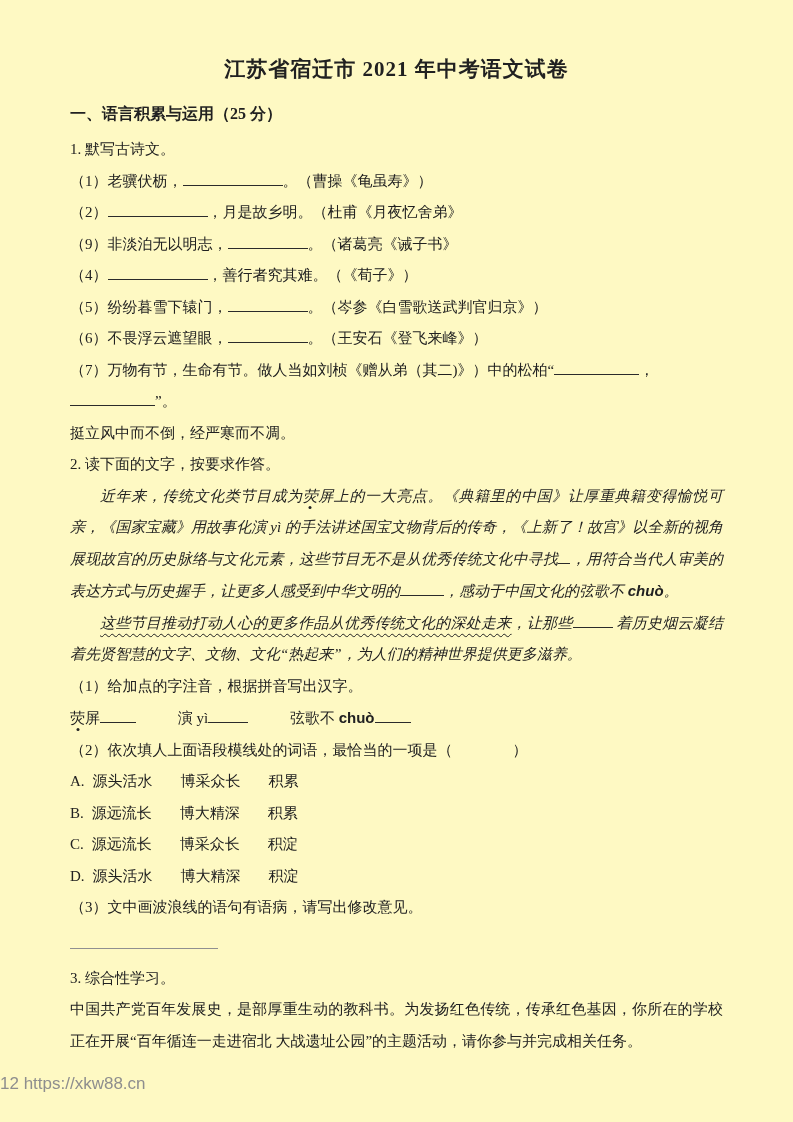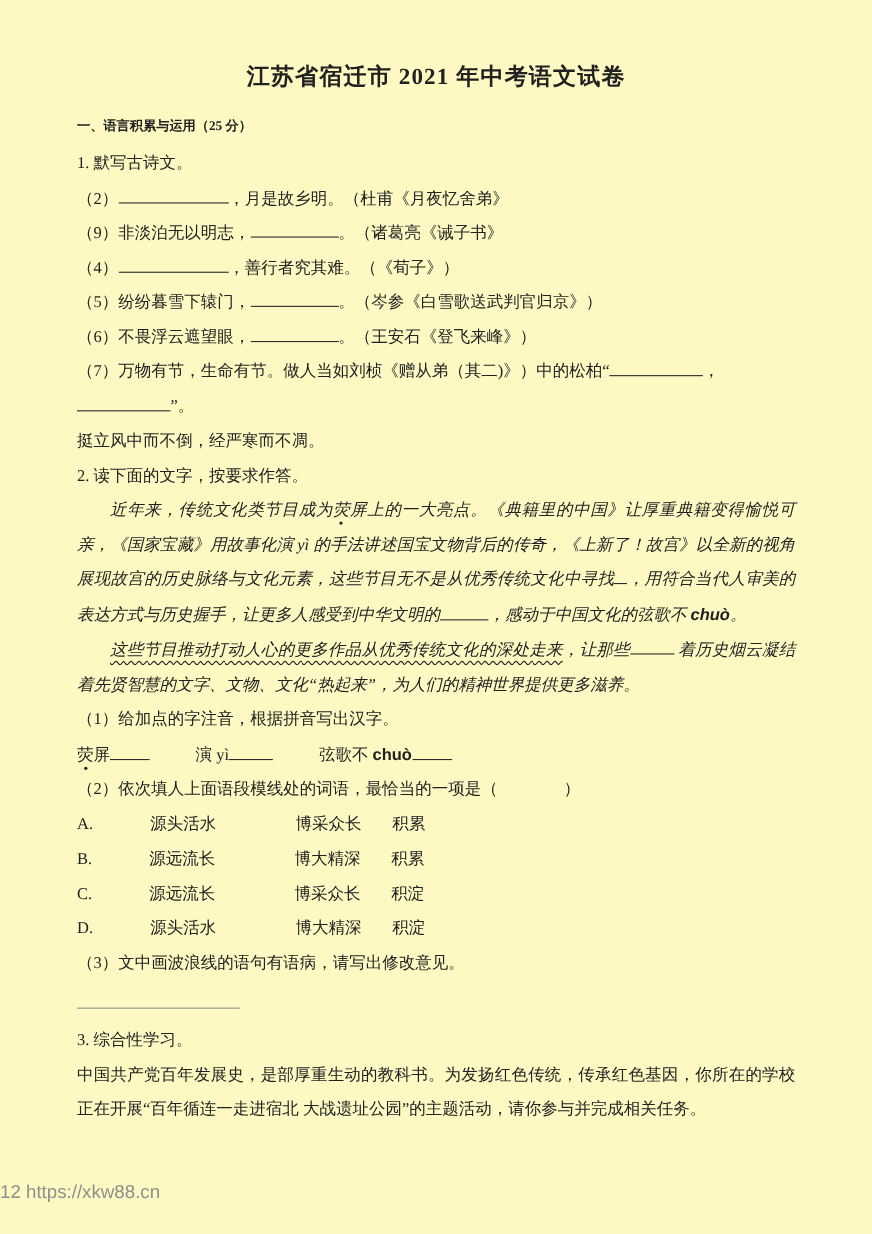--- a/index.html
+++ b/index.html
@@ -17,21 +17,21 @@
   }
   .title{
     font-size:21px;
     font-weight:bold;
     text-align:center;
     margin:0 0 14px 0;
     line-height:30px;
     letter-spacing:1px;
   }
   .section-heading{
-    font-size:12px;
+    font-size:16px;
     font-weight:bold;
     margin:0 0 4px 0;
     line-height:32px;
   }
   .line{line-height:31.5px;margin:0;}
   .para{line-height:31.5px;margin:0;text-align:justify;}
   .kaiti{
     font-style:italic;
     text-indent:2em;
   }
@@ -59,21 +59,21 @@
     text-decoration-thickness:1px;
     text-underline-offset:5px;
     font-family:Liberation Serif, serif;
   }
   .pb{
     font-family:"Liberation Sans","DejaVu Sans",sans-serif;
     font-weight:bold;
   }
   .pygrp{margin-right:38px;white-space:nowrap;}
   .optlab{margin-right:8px;}
-  .optw{display:inline-block;margin-right:28px;margin-left:44px;}
+  .optw{display:inline-block;margin-right:28px;}
   .ans-rule{
     width:148px;height:0;
     border-bottom:1px solid #909090;
     margin:24px 0 14px 0;
   }
   .footer{
     position:absolute;
     left:0;bottom:28px;
     width:100%;
     text-align:left;
@@ -87,20 +87,23 @@
 <body>
 
 <div class="page">
 
   <h1 class="title">江苏省宿迁市 2021 年中考语文试卷</h1>
 
   <h2 class="section-heading">一、语言积累与运用（25 分）</h2>
 
   <div class="line">1. 默写古诗文。</div>
 
+  <div class="line">
+    <span>（1）老骥伏枥，</span><span class="blank b100"></span><span>。（曹操《龟虽寿》）</span>
+  </div>
   <div class="line">
     <span>（2）</span><span class="blank b100"></span><span>，月是故乡明。（杜甫《月夜忆舍弟》</span>
   </div>
   <div class="line">
     <span>（9）非淡泊无以明志，</span><span class="blank b80"></span><span>。（诸葛亮《诫子书》</span>
   </div>
   <div class="line">
     <span>（4）</span><span class="blank b100"></span><span>，善行者究其难。（《荀子》）</span>
   </div>
   <div class="line">

